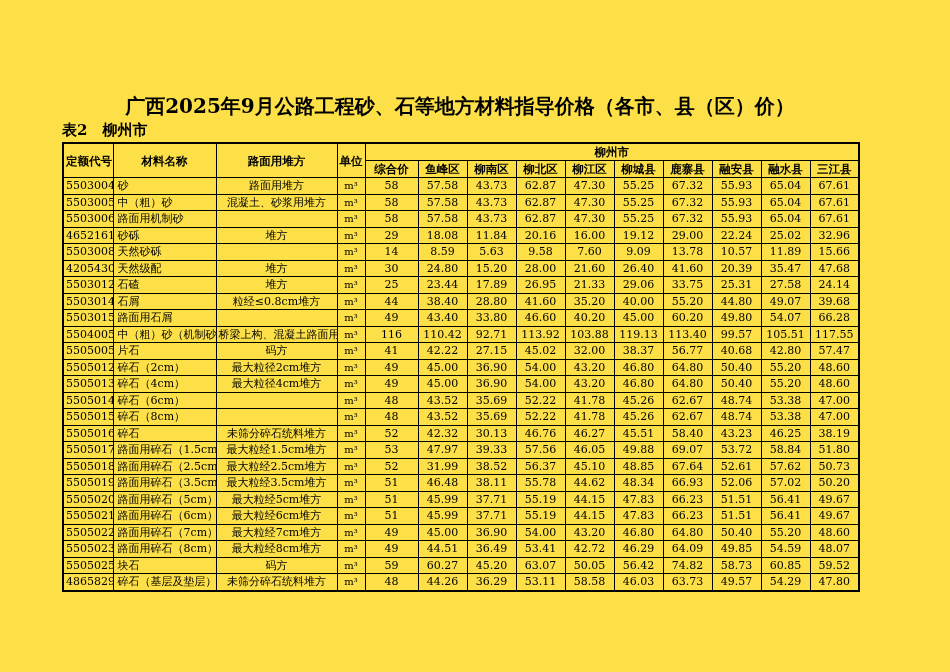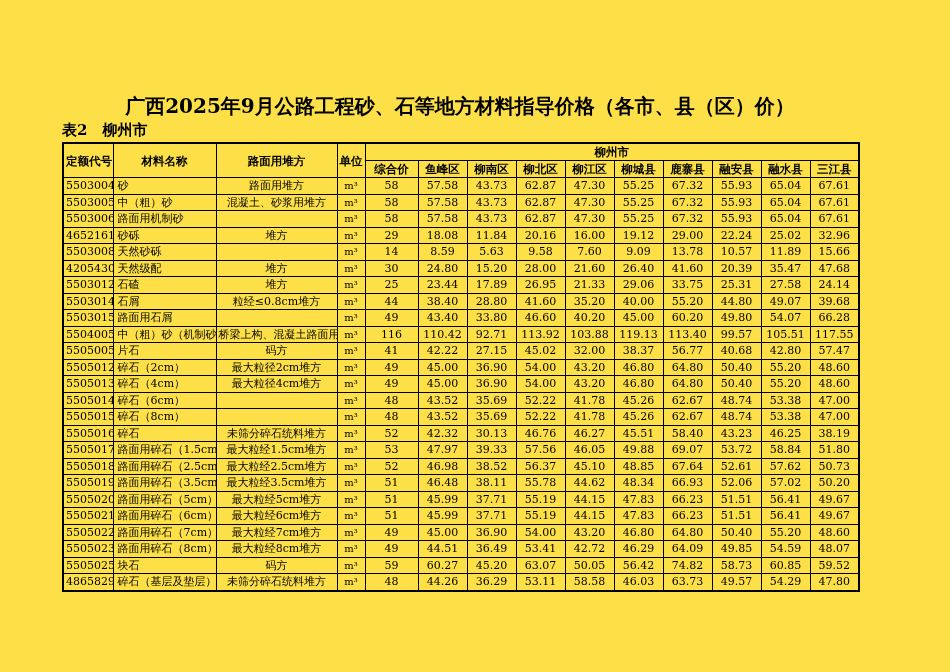--- a/index.html
+++ b/index.html
@@ -387,21 +387,21 @@
           <td>53.72</td>
           <td>58.84</td>
           <td>51.80</td>
         </tr>
         <tr>
           <td>5505018</td>
           <td class="name-cell">路面用碎石（2.5cm）</td>
           <td>最大粒经2.5cm堆方</td>
           <td class="unit-cell">m³</td>
           <td>52</td>
-          <td>46.98</td>
+          <td>31.99</td>
           <td>38.52</td>
           <td>56.37</td>
           <td>45.10</td>
           <td>48.85</td>
           <td>67.64</td>
           <td>52.61</td>
           <td>57.62</td>
           <td>50.73</td>
         </tr>
         <tr>

